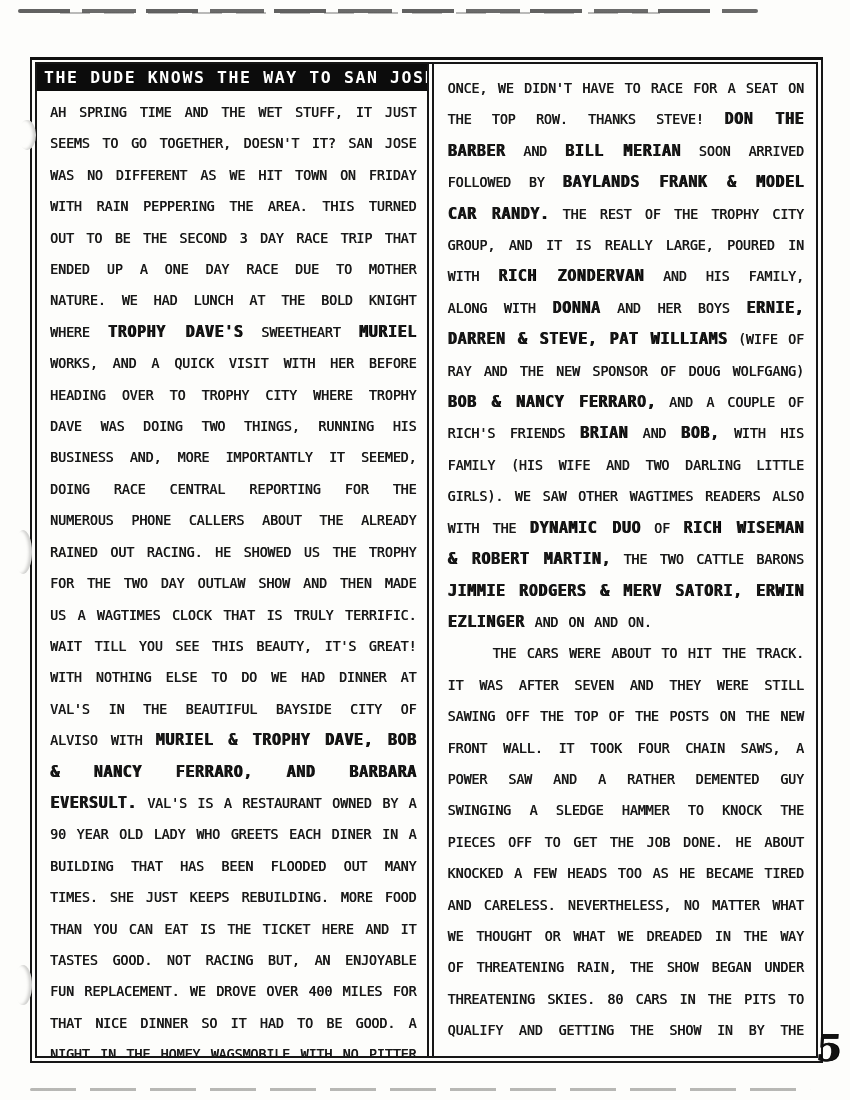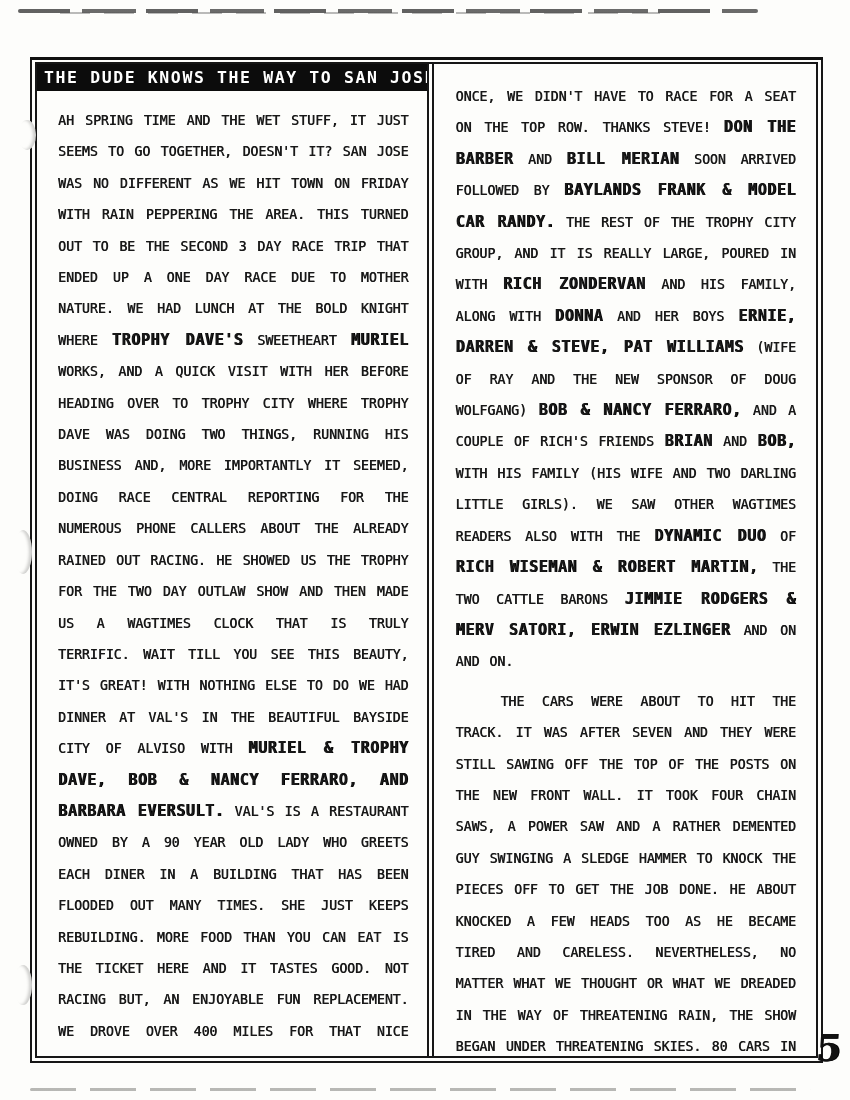--- a/index.html
+++ b/index.html
@@ -59,21 +59,21 @@
   .col-text {
     padding: 6px 10px 0 13px;
     font-size: 13.2px; line-height: 31.4px;
     color: #181818;
     text-align: justify;
     word-spacing: 2px;
     text-shadow: 0.5px 0 0 #1d1d1d;
   }
   .col-right .col-text { padding: 9px 12px 0 14px; }
 
-  .para { margin: 8px; }
+  .para { margin: 0; }
   .para.indent { text-indent: 3.4em; }
 
   .bold-name {
     font-weight: bold;
     font-size: 15px;
     letter-spacing: .6px;
     text-shadow: 0.9px 0 0 #000;
   }
 
   .page-number {

